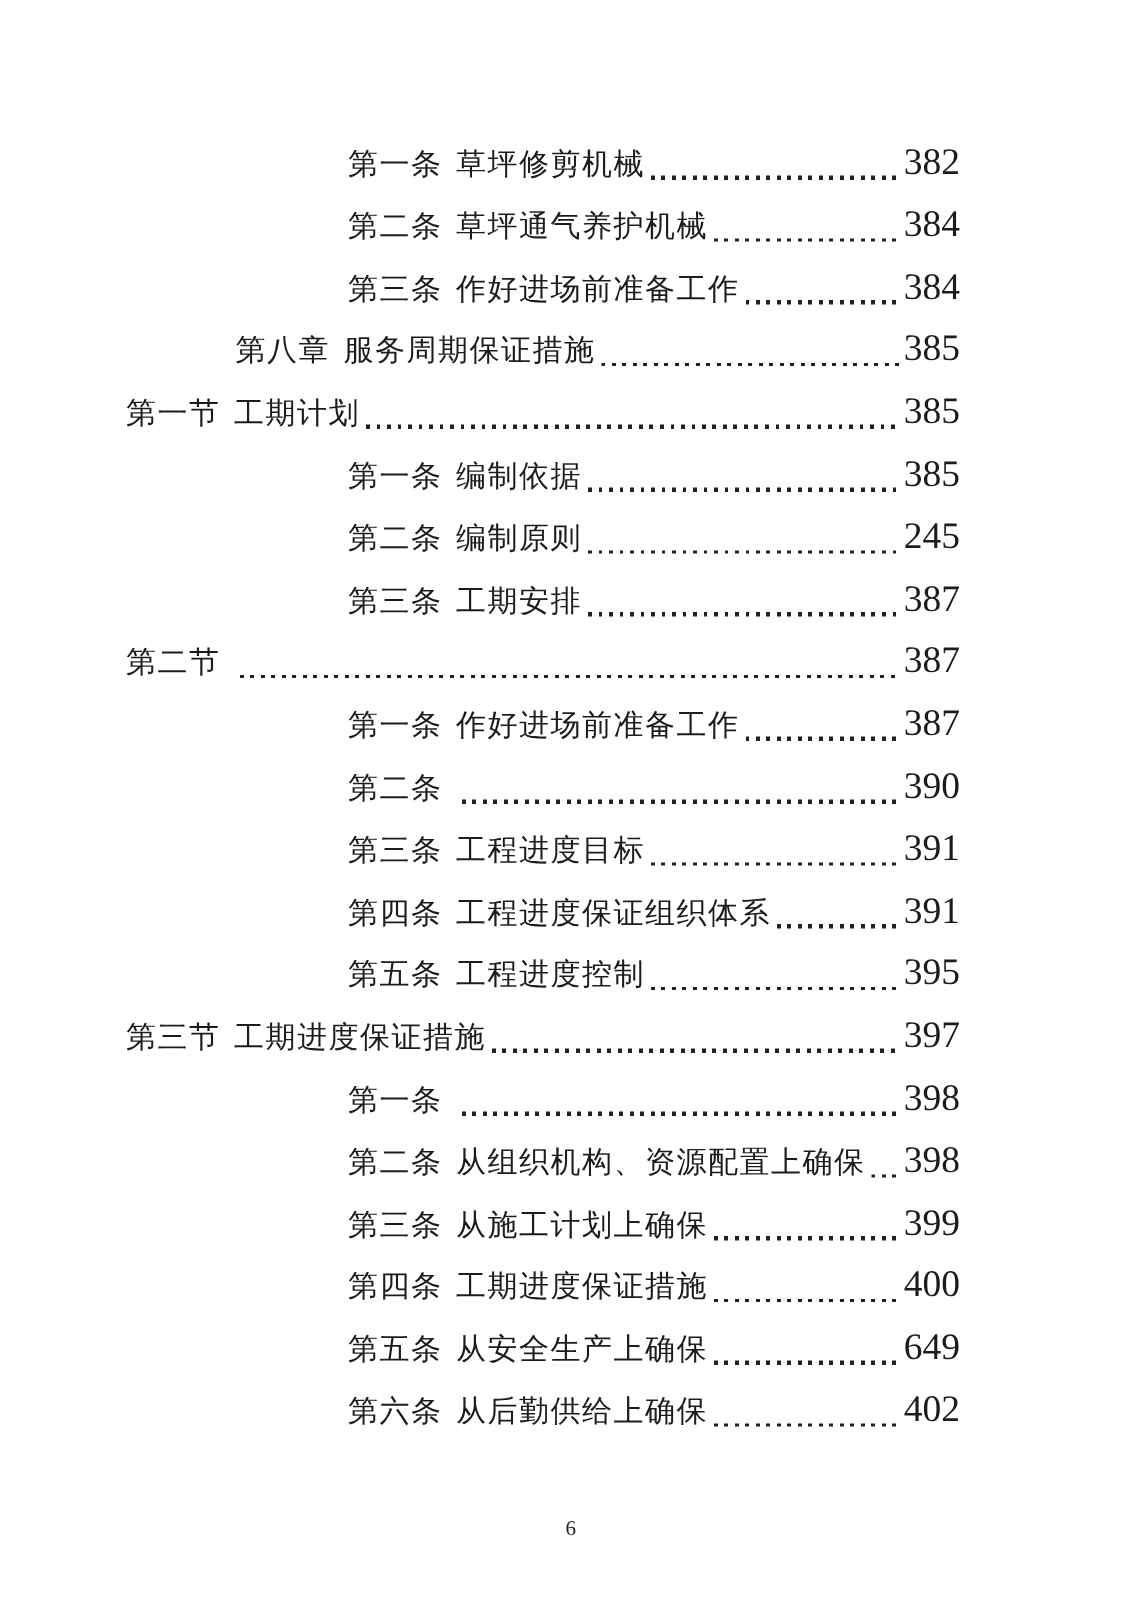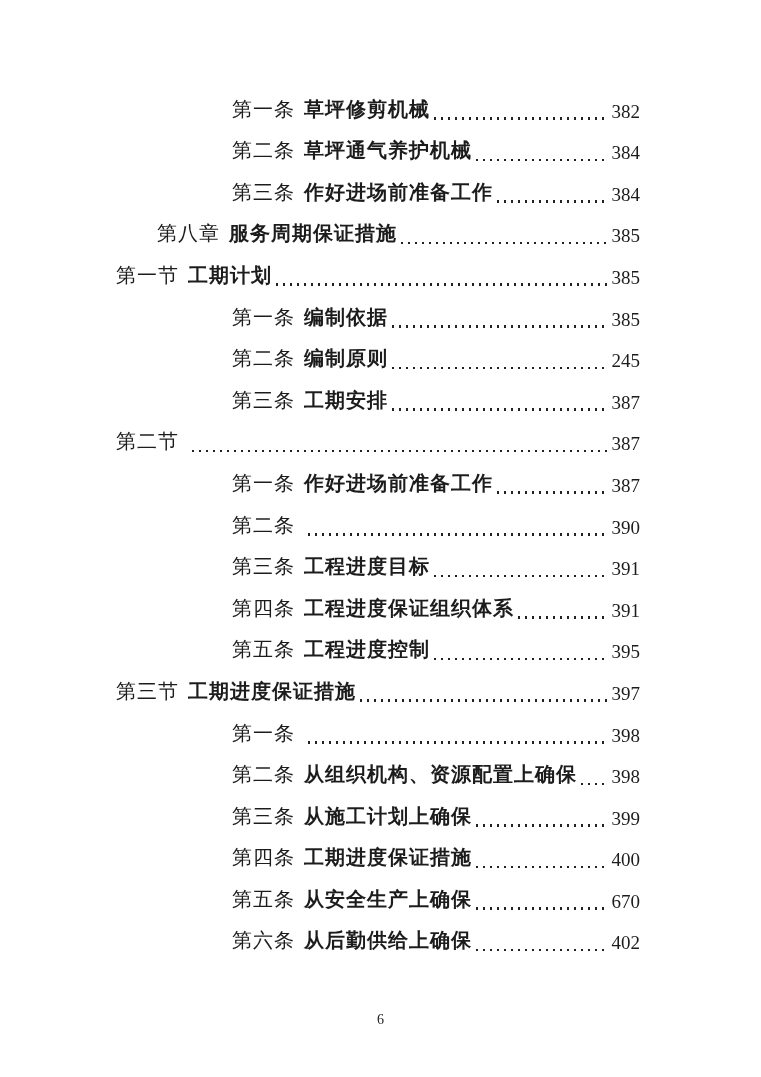--- a/index.html
+++ b/index.html
@@ -25,42 +25,42 @@
   .toc-row {
     display: flex;
     align-items: flex-end;
     height: 41.6px;
     box-sizing: border-box;
     padding-bottom: 7px;
     font-size: 20px;
     white-space: nowrap;
   }
   .toc-row.lvl-chapter { margin-left: 157px; align-items: flex-end; }
-  .toc-row.lvl-section { margin-left: 116px; }
+  .toc-row.lvl-section { margin-left: 84px; }
   .toc-row.lvl-article { margin-left: 232px; }
   .toc-label {
     font-weight: normal;
     letter-spacing: 1px;
     margin-right: 9px;
   }
   .toc-title {
-    font-weight: bold;
+    font-weight: normal;
     letter-spacing: 1px;
   }
   .toc-leader {
     flex: 1;
     height: 2.6px;
     margin: 0 3px 3px 4px;
     background: repeating-linear-gradient(90deg,
       #222 0, #222 2.4px,
       transparent 2.4px, transparent 7px);
     min-width: 18px;
   }
   .toc-page {
-    font-size: 19px;
+    font-size: 25px;
     font-weight: normal;
   }
   .footer {
     position: absolute;
     top: 1012px;
     left: 0;
     right: 0;
     text-align: center;
     font-size: 14px;
     color: #1c1c1c;
@@ -180,21 +180,21 @@
       <div class="toc-row lvl-article">
       <span class="toc-label">第四条</span>
       <span class="toc-title">工期进度保证措施</span>
       <span class="toc-leader"></span>
       <span class="toc-page">400</span>
     </div>
       <div class="toc-row lvl-article">
       <span class="toc-label">第五条</span>
       <span class="toc-title">从安全生产上确保</span>
       <span class="toc-leader"></span>
-      <span class="toc-page">670</span>
+      <span class="toc-page">649</span>
     </div>
       <div class="toc-row lvl-article">
       <span class="toc-label">第六条</span>
       <span class="toc-title">从后勤供给上确保</span>
       <span class="toc-leader"></span>
       <span class="toc-page">402</span>
     </div>
     </div>
 
   <div class="footer">6</div>

